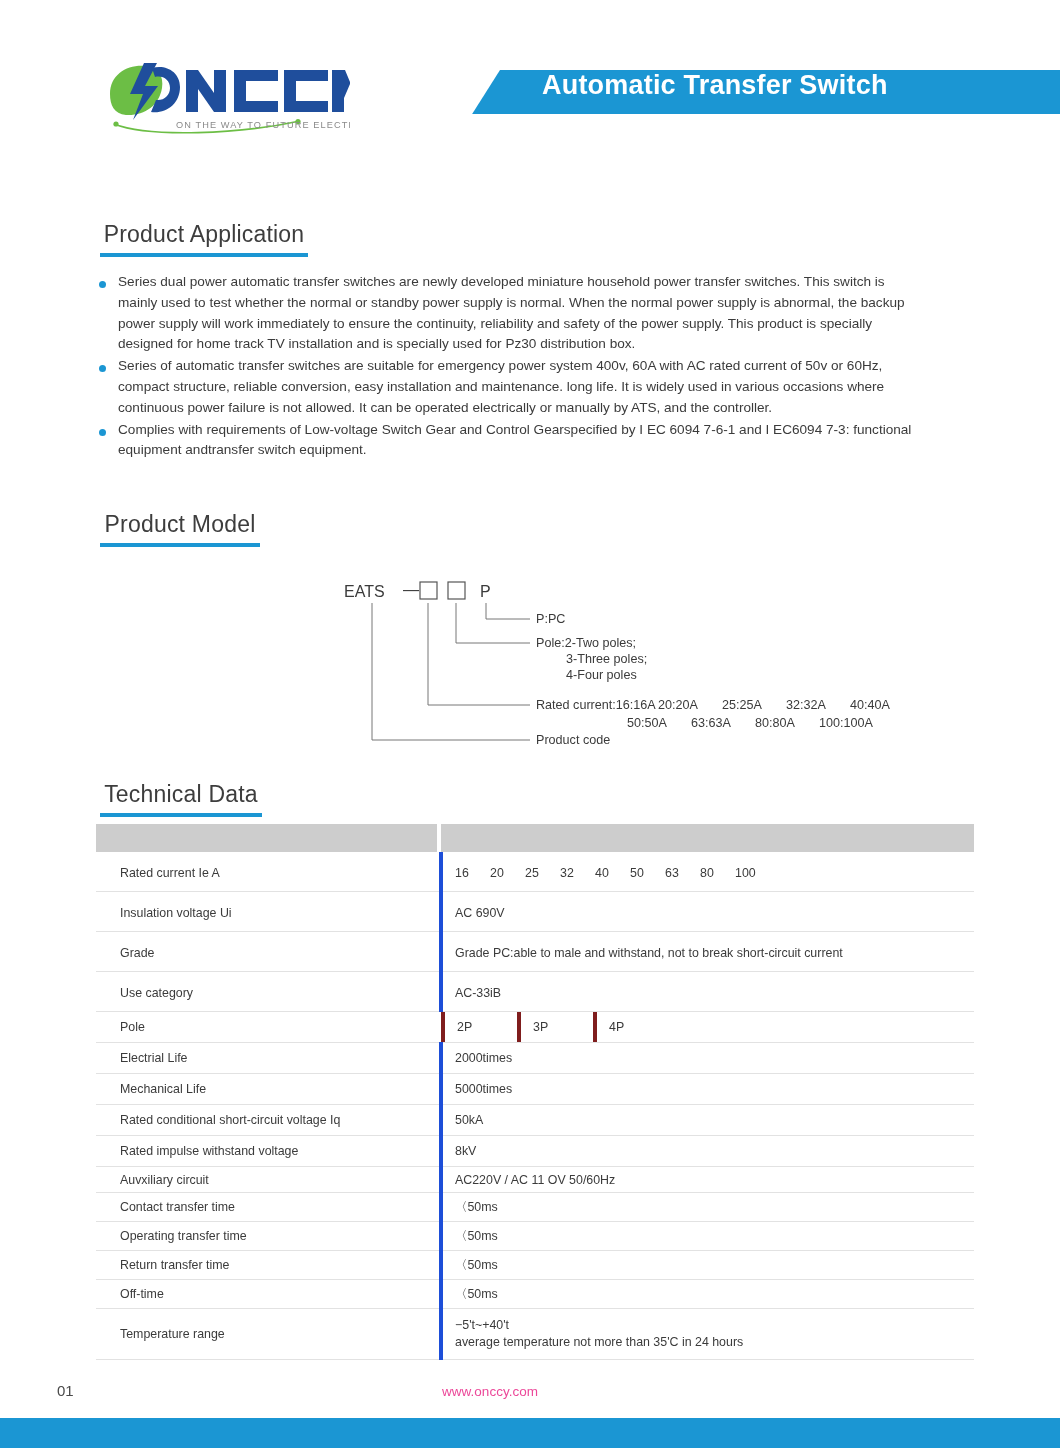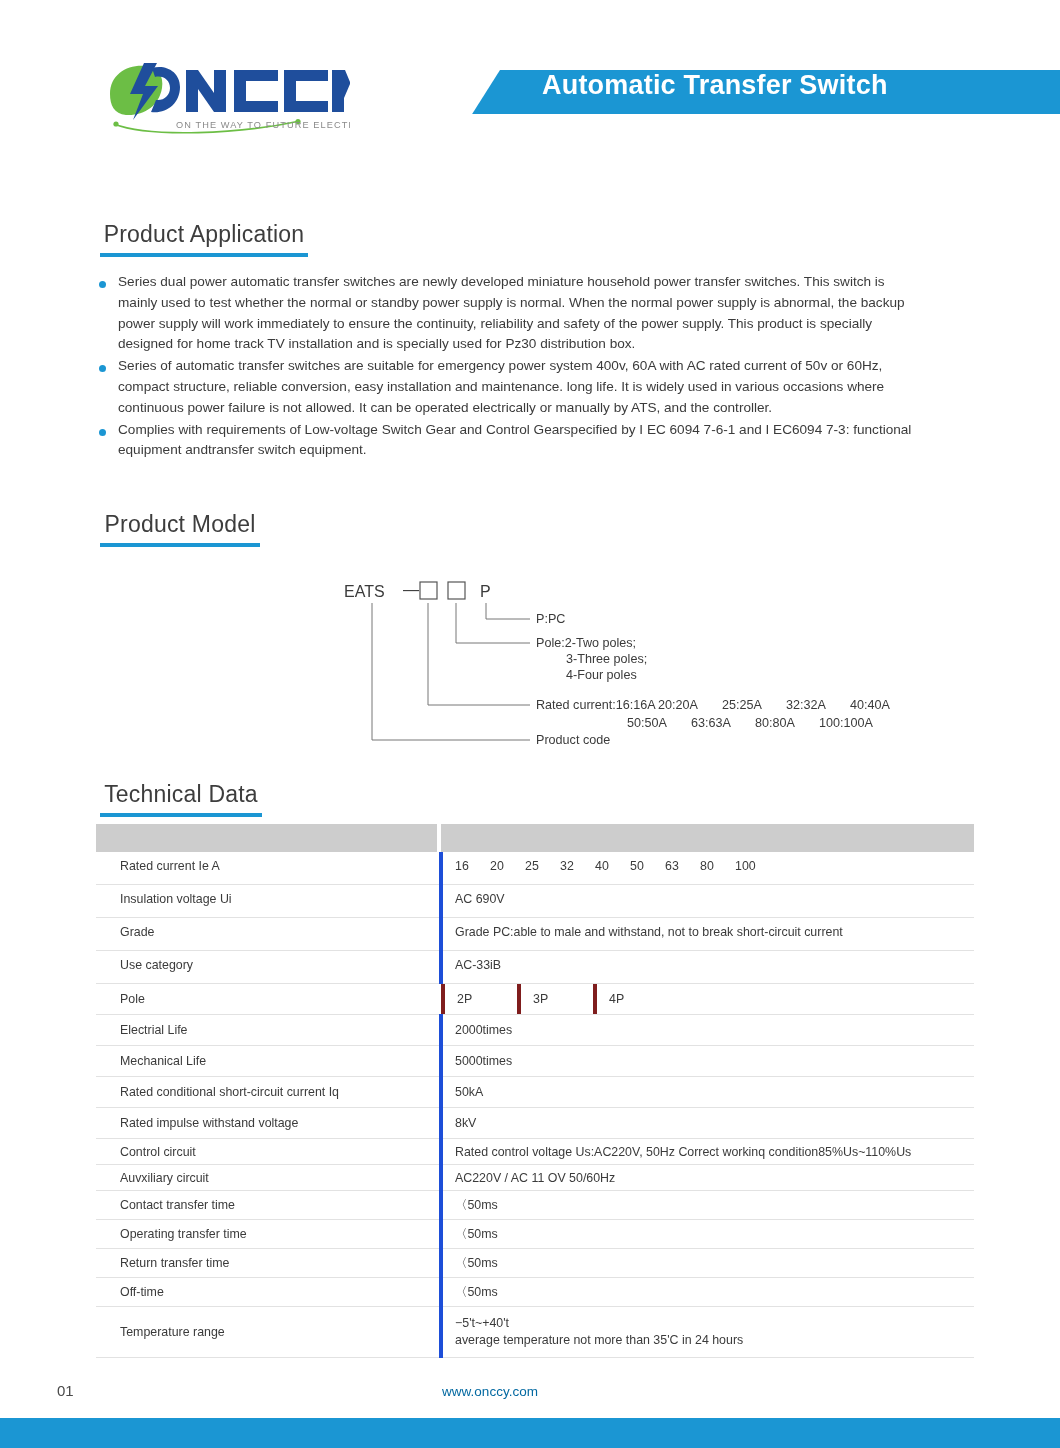--- a/index.html
+++ b/index.html
@@ -76,38 +76,38 @@
   .rlabel {
     padding: 8px 0 8px 24px;
     border-bottom: 1px solid #e2e2e2;
     width: 341px;
   }
   .rvalue {
     padding: 8px 0 8px 12px;
     border-bottom: 1px solid #e2e2e2;
     border-left: 4px solid #1d4ed8;
   }
-  .tech-table tr.tall .rlabel, .tech-table tr.tall .rvalue { padding-top: 7px; padding-bottom: 11px; }
+  .tech-table tr.tall .rlabel, .tech-table tr.tall .rvalue { padding-top: 14px; padding-bottom: 11px; }
   .tech-table tr.compact .rlabel, .tech-table tr.compact .rvalue { padding-top: 5.5px; padding-bottom: 5.5px; }
   .sub-cell {
     padding: 8px 0 8px 12px;
     border-bottom: 1px solid #e2e2e2;
     border-left: 4px solid #7f1d1d;
   }
   .num-list span { display: inline-block; width: 35px; }
   .two-line { line-height: 17px; }
 
   
   .footer-page {
     position: absolute; left: 57px; top: 1382px;
     font-size: 15px; color: #4a4a4a;
   }
   .footer-url {
     position: absolute; left: 0; top: 1384px; width: 980px;
-    text-align: center; font-size: 13.5px; color: #0369a1;
+    text-align: center; font-size: 13.5px; color: #ec4899;
   }
   .footer-bar {
     position: absolute; left: 0; top: 1418px;
     width: 1060px; height: 30px; background: #1b96d3;
   }
 </style>
 </head>
 <body>
 
 <div class="page">
@@ -263,35 +263,30 @@
         <td class="rlabel">Electrial Life</td>
         <td style="border-bottom:1px solid #e2e2e2;"></td>
         <td class="rvalue">2000times</td>
       </tr>
       <tr>
         <td class="rlabel">Mechanical Life</td>
         <td style="border-bottom:1px solid #e2e2e2;"></td>
         <td class="rvalue">5000times</td>
       </tr>
       <tr>
-        <td class="rlabel">Rated conditional short-circuit current Iq</td>
+        <td class="rlabel">Rated conditional short-circuit voltage Iq</td>
         <td style="border-bottom:1px solid #e2e2e2;"></td>
         <td class="rvalue">50kA</td>
       </tr>
       <tr>
         <td class="rlabel">Rated impulse withstand voltage</td>
         <td style="border-bottom:1px solid #e2e2e2;"></td>
         <td class="rvalue">8kV</td>
       </tr>
 
-      <tr class="compact">
-        <td class="rlabel">Control circuit</td>
-        <td style="border-bottom:1px solid #e2e2e2;"></td>
-        <td class="rvalue">Rated control voltage Us:AC220V, 50Hz Correct workinq condition85%Us~110%Us</td>
-      </tr>
       <tr class="compact">
         <td class="rlabel">Auvxiliary circuit</td>
         <td style="border-bottom:1px solid #e2e2e2;"></td>
         <td class="rvalue">AC220V / AC 11 OV 50/60Hz</td>
       </tr>
       <tr class="compact">
         <td class="rlabel">Contact transfer time</td>
         <td style="border-bottom:1px solid #e2e2e2;"></td>
         <td class="rvalue">〈50ms</td>
       </tr>

